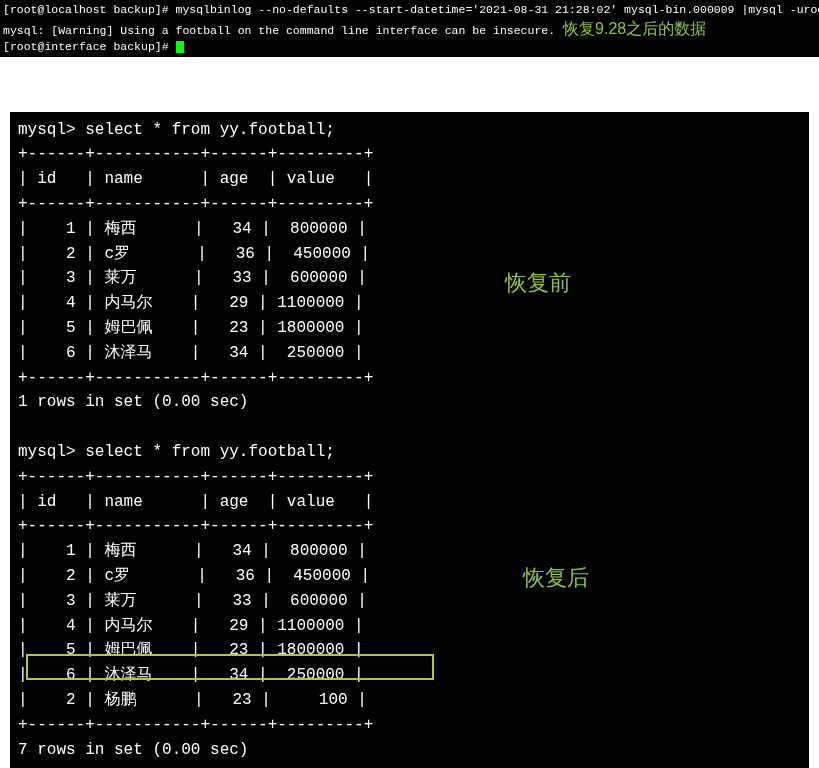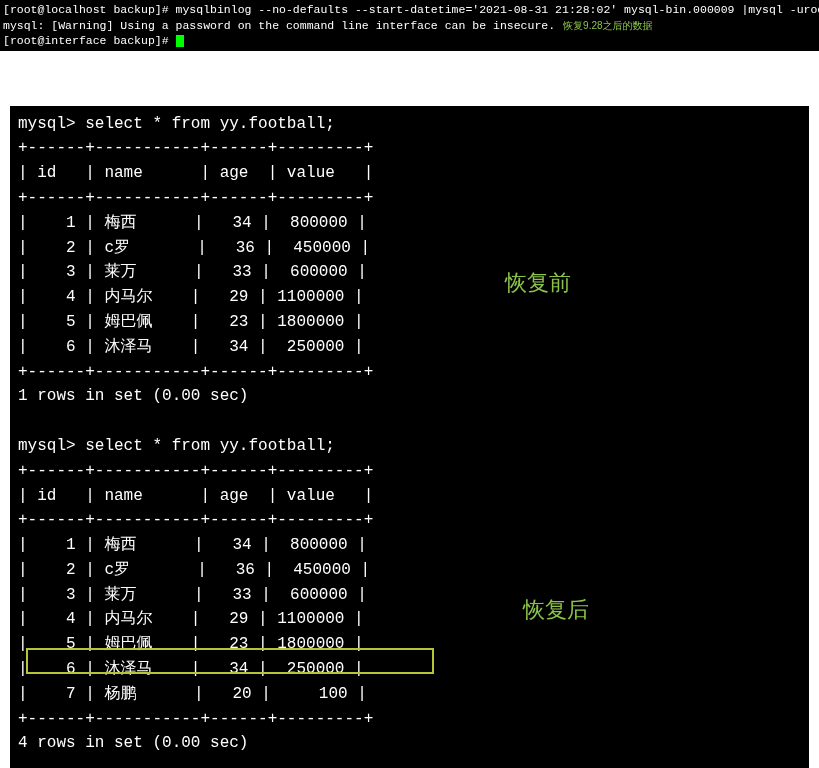--- a/index.html
+++ b/index.html
@@ -12,21 +12,21 @@
       background: #000;
       color: #fff;
       font-size: 11.5px;
       padding: 2px 3px;
       line-height: 1.35;
       white-space: pre;
     }
     .terminal-header .green-annot {
       color: #8bc34a;
       font-family: "Microsoft YaHei", sans-serif;
-      font-size: 10px;
+      font-size: 16px;
       margin-left: 8px;
     }
     .terminal-header .cursor1 {
       display: inline-block;
       width: 8px;
       height: 12px;
       background: #00ff00;
       vertical-align: middle;
     }
     .spacer1 { height: 55px; background: #fff; }
@@ -51,21 +51,21 @@
     }
     .highlight-box {
       position: absolute;
       border: 2px solid #b6c537;
     }
   </style>
 </head>
 <body>
 
 <div class="terminal-header"><span>[root@localhost backup]# mysqlbinlog --no-defaults --start-datetime='2021-08-31 21:28:02' mysql-bin.000009 |mysql -uroot -p123123</span>
-<span>mysql: [Warning] Using a password on the command line interface can be insecure.</span><span class="green-annot">恢复9.28之后的数据</span>
+<span>mysql: [Warning] Using a football on the command line interface can be insecure.</span><span class="green-annot">恢复9.28之后的数据</span>
 <span>[root@interface backup]# </span><span class="cursor1"></span></div>
 
 <div class="spacer1"></div>
 
 <div class="terminal-main-wrap">
 <div class="terminal-main"><span>mysql&gt; select * from yy.football;</span>
 <span>+------+-----------+------+---------+</span>
 <span>| id   | name      | age  | value   |</span>
 <span>+------+-----------+------+---------+</span>
 <span>|    1 | 梅西      |   34 |  800000 |</span>
@@ -80,22 +80,22 @@
 <span>mysql&gt; select * from yy.football;</span>
 <span>+------+-----------+------+---------+</span>
 <span>| id   | name      | age  | value   |</span>
 <span>+------+-----------+------+---------+</span>
 <span>|    1 | 梅西      |   34 |  800000 |</span>
 <span>|    2 | c罗       |   36 |  450000 |</span>
 <span>|    3 | 莱万      |   33 |  600000 |</span>
 <span>|    4 | 内马尔    |   29 | 1100000 |</span>
 <span>|    5 | 姆巴佩    |   23 | 1800000 |</span>
 <span>|    6 | 沐泽马    |   34 |  250000 |</span>
-<span>|    7 | 杨鹏      |   20 |     100 |</span>
+<span>|    2 | 杨鹏      |   23 |     100 |</span>
 <span>+------+-----------+------+---------+</span>
-<span>4 rows in set (0.00 sec)</span>
+<span>7 rows in set (0.00 sec)</span>
 
 </div>
 
-<div class="annot-label" style="top:162px; left:505px;">恢复前</div>
-<div class="annot-label" style="top:489px; left:523px;">恢复后</div>
+<div class="annot-label" style="top:156px; left:505px;">恢复前</div>
+<div class="annot-label" style="top:451px; left:523px;">恢复后</div>
 <div class="highlight-box" style="top:542px; left:26px; width:408px; height:26px;"></div>
 </div>
 
 </body></html>

